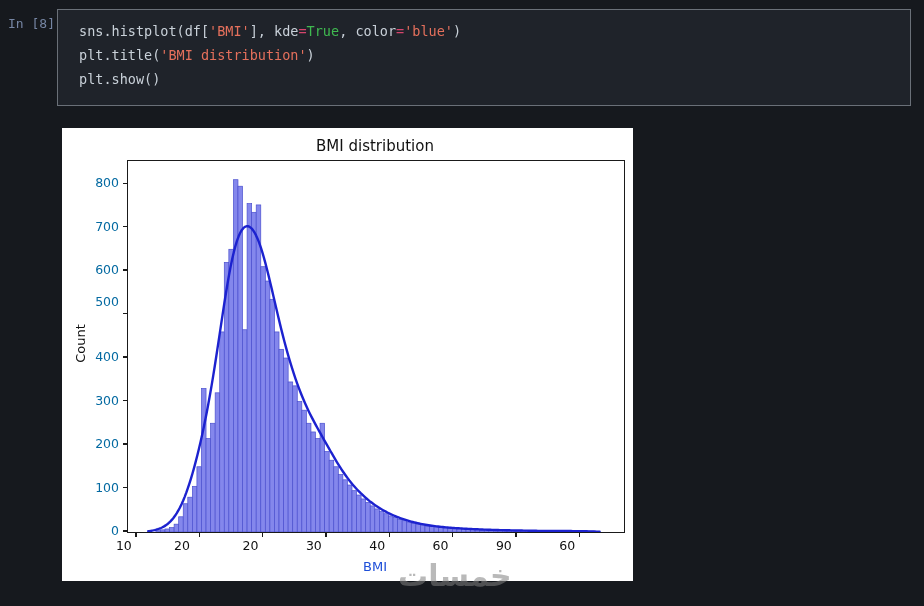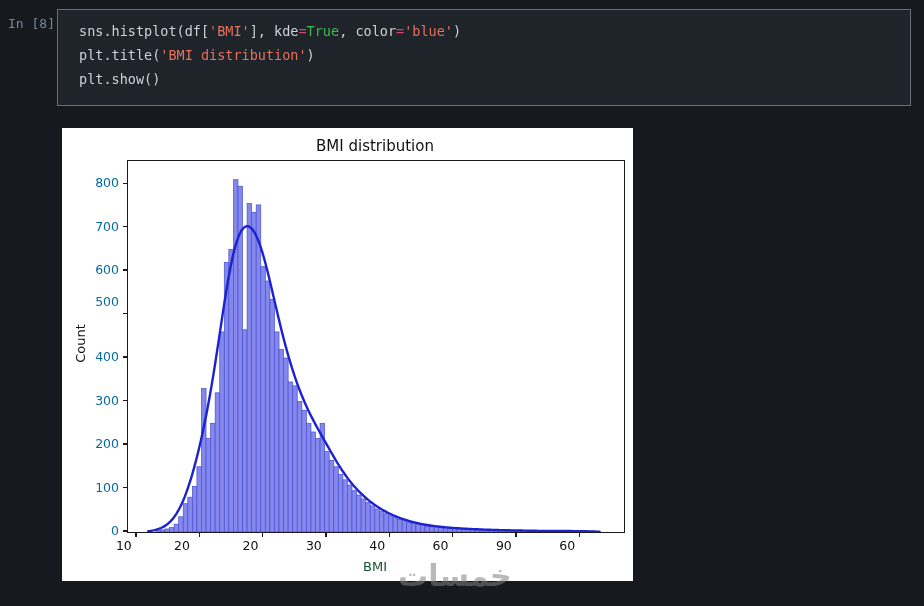--- a/index.html
+++ b/index.html
@@ -47,21 +47,21 @@
     font-size:12.5px;color:#111;top:410px;
   }
   .ytick-label{
     position:absolute;width:42px;text-align:right;
     font-size:12.5px;color:#0369a1;left:15px;
   }
   .tickmark-x{position:absolute;width:1.3px;height:4px;background:#1a1a1a;top:404.5px;}
   .tickmark-y{position:absolute;width:4px;height:1.3px;background:#1a1a1a;left:61px;}
   .xlabel{
     position:absolute;left:65px;top:431px;width:496px;
-    text-align:center;font-size:13px;color:#14532d;
+    text-align:center;font-size:13px;color:#1d4ed8;
   }
   .ylabel{
     position:absolute;left:-22px;top:208px;width:80px;
     text-align:center;font-size:13px;color:#111;
     transform:rotate(-90deg);
   }
   
   .watermark{
     position:absolute;left:398px;top:558px;width:120px;
     font-size:30px;font-weight:bold;color:#808080;opacity:0.55;

